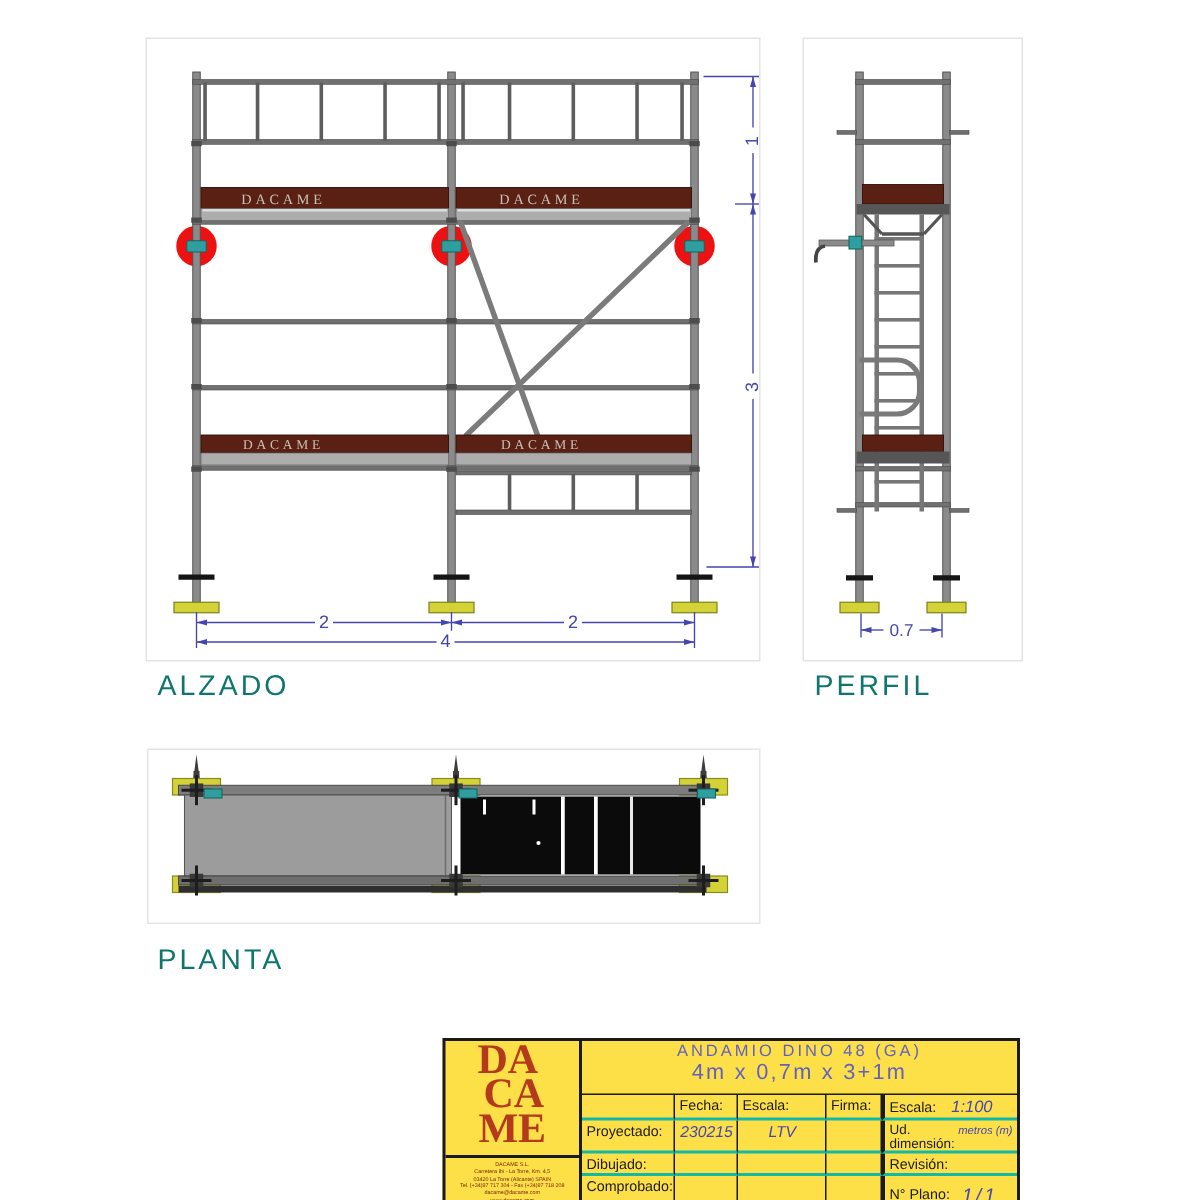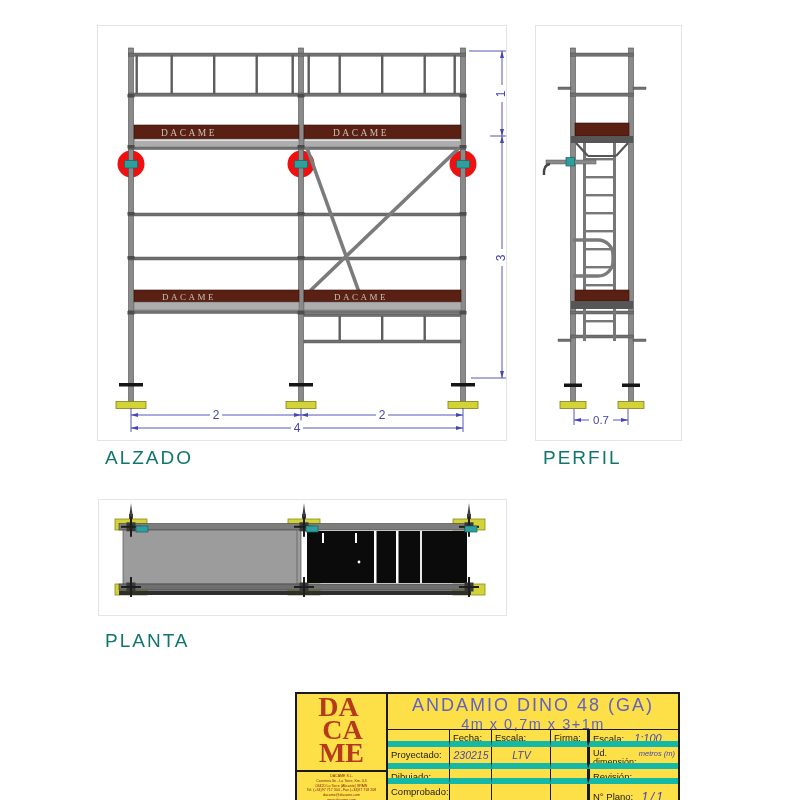--- a/index.html
+++ b/index.html
@@ -13,26 +13,26 @@
   .tb{position:absolute;left:295px;top:675px;width:381px;height:113px;border:2px solid #1a1a1a;background:#fde047;}
   .tb-logo-cell{position:absolute;left:0;top:0;width:89px;height:109px;border-right:2px solid #1a1a1a;}
   .tb-logo{padding-top:1px;text-align:center;color:#b5391d;font-family:"Liberation Serif",serif;font-weight:bold;font-size:28px;line-height:23px;letter-spacing:0px;}
   .tb-logo div:nth-child(1){margin-right:6px;}
   .tb-logo div:nth-child(2){margin-left:2px;}
   .tb-logo div:nth-child(3){margin-left:0px;}
   .tb-address{position:absolute;left:0;bottom:0;width:100%;height:33px;border-top:2px solid #1a1a1a;box-sizing:border-box;
     text-align:center;color:#7d2212;font-size:3.6px;line-height:4.8px;padding-top:2px;overflow:hidden;}
   .tb-head{position:absolute;left:91px;top:0;right:0;height:36px;border-bottom:1px solid #1a1a1a;box-sizing:border-box;
     text-align:center;color:#6161c4;}
-  .tb-head .t1{font-size:18px;letter-spacing:2px;margin-top:1px;}
+  .tb-head .t1{font-size:11px;letter-spacing:2px;margin-top:1px;}
   .tb-head .t2{font-size:14.5px;letter-spacing:1.5px;}
   .tb-table{position:absolute;left:91px;top:36px;right:0;bottom:0;display:grid;
     grid-template-columns:62px 42px 59px 37px 1fr;
     grid-template-rows:17px 22px 15px 1fr;font-size:9.5px;color:#1a1a1a;}
-  .tb-table .c{border-right:1px solid #1a1a1a;border-bottom:6px solid #14b8a6;padding:2px 2px 0 3px;overflow:hidden;white-space:nowrap;}
+  .tb-table .c{border-right:1px solid #1a1a1a;border-bottom:2px solid #14b8a6;padding:2px 2px 0 3px;overflow:hidden;white-space:nowrap;}
   .tb-table .c.lastcol{border-right:none;border-left:2px solid #1a1a1a;}
   .tb-table .c.lastrow{border-bottom:none;}
   .blue{color:#4646b4;font-style:italic;}
   .val-center{text-align:center;font-size:10.5px;padding-top:4px;}
   .escala-val{font-size:11px;margin-left:10px;}
   .ud-wrap{position:relative;font-size:9px;line-height:9px;}
   .ud-val{position:absolute;right:1px;top:0;font-size:7.5px;}
   .plano-cell{display:flex;align-items:center;}
   .plano-val{font-size:13px;margin-left:8px;letter-spacing:2px;}
 </style>

